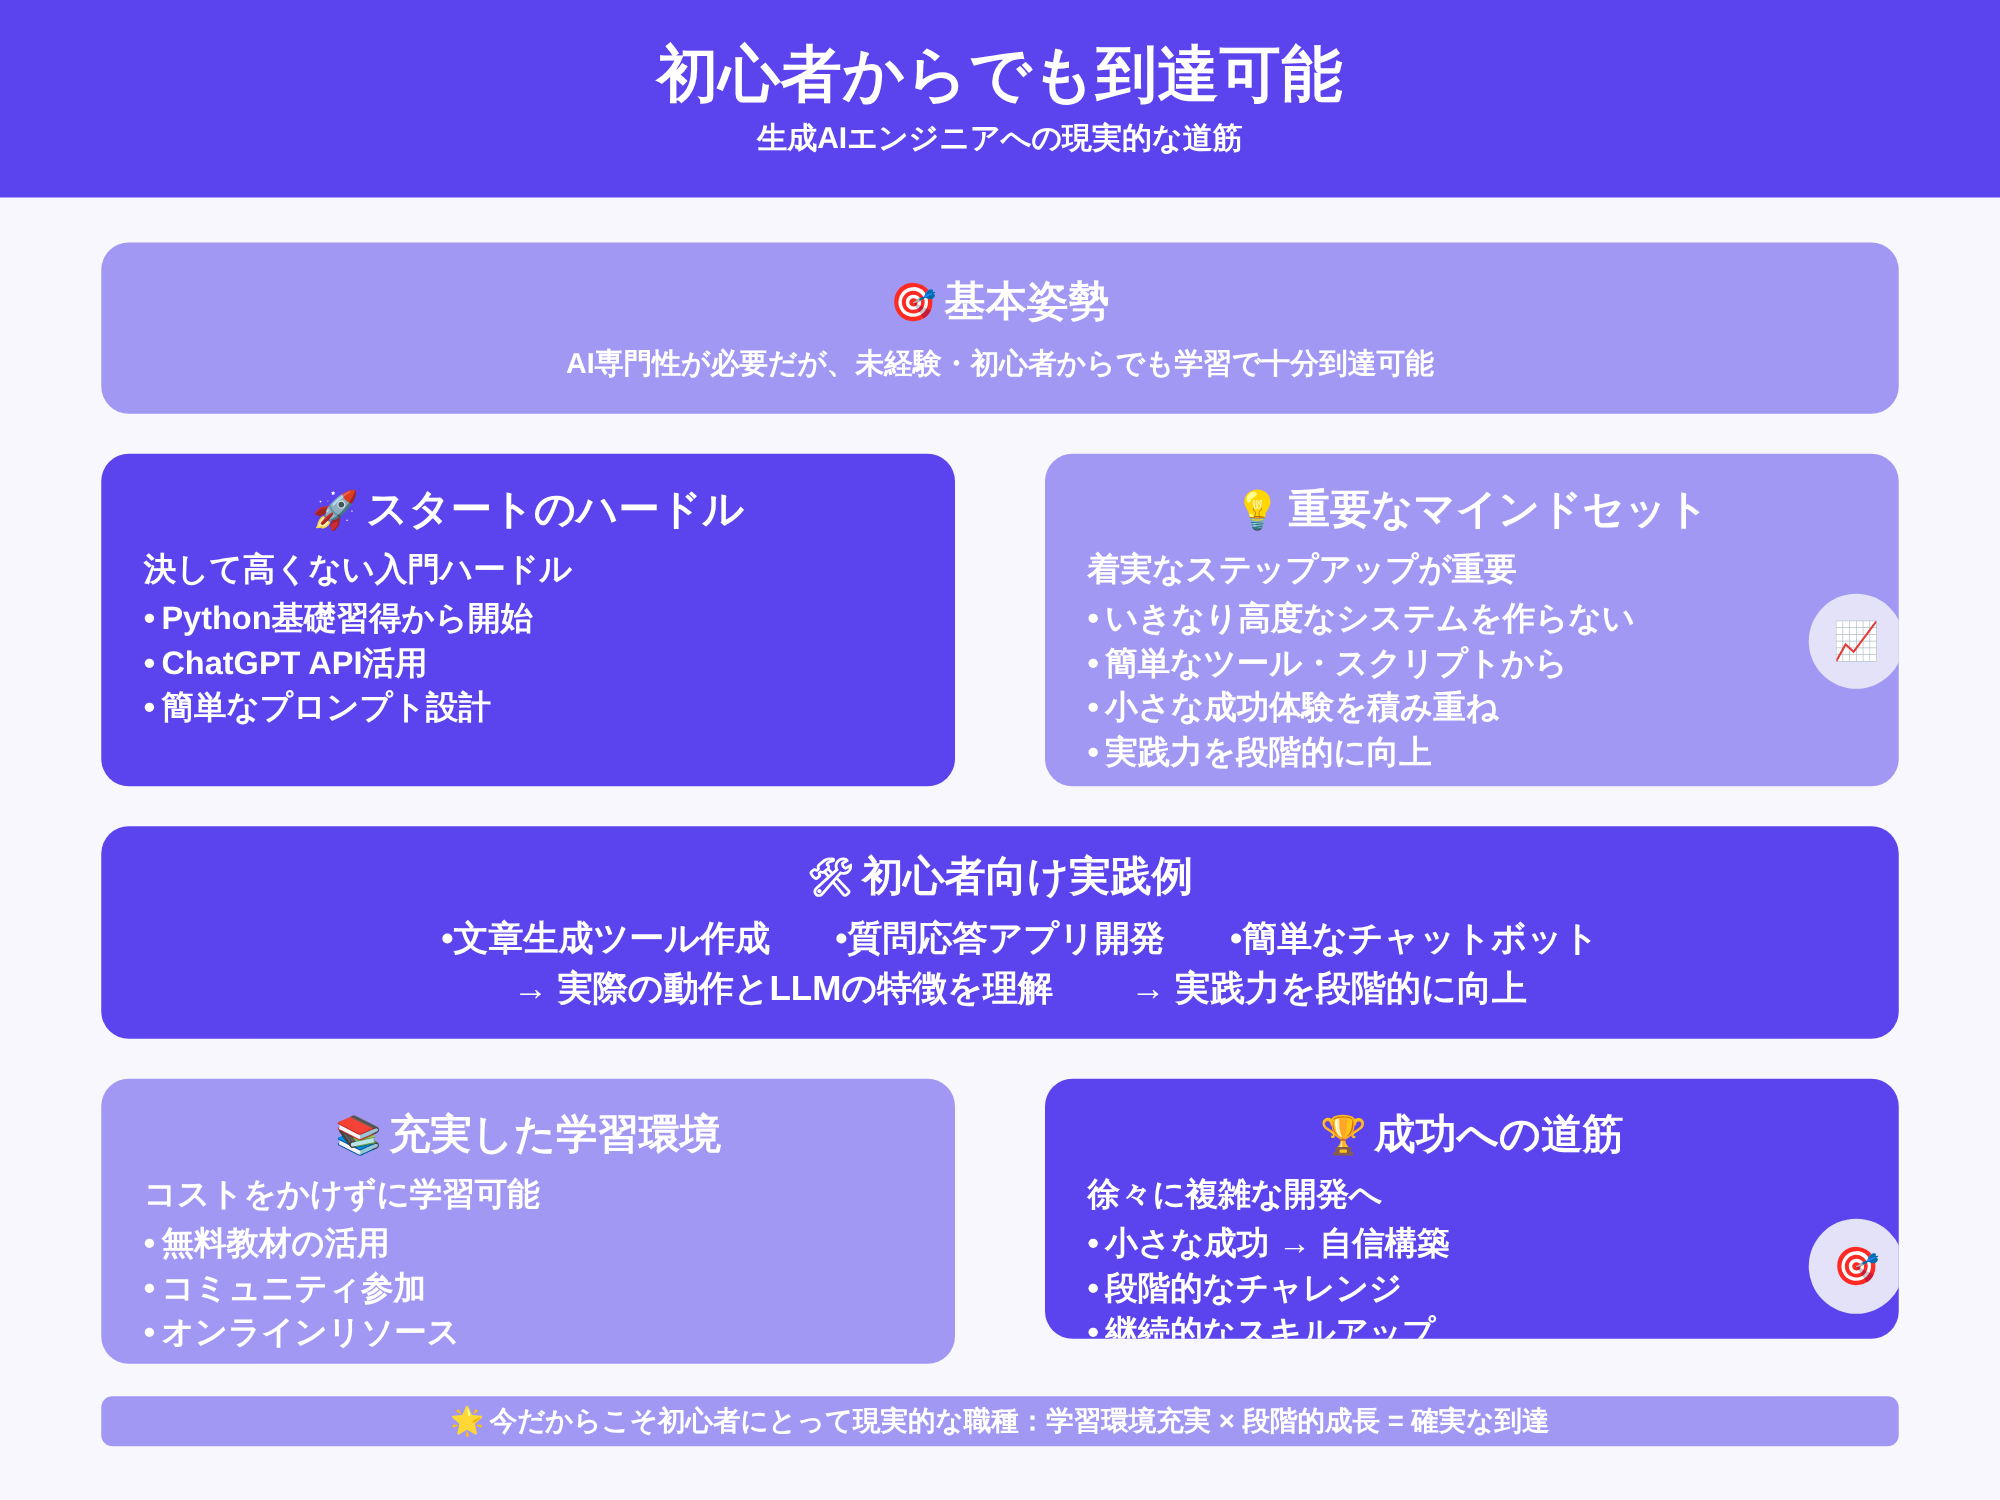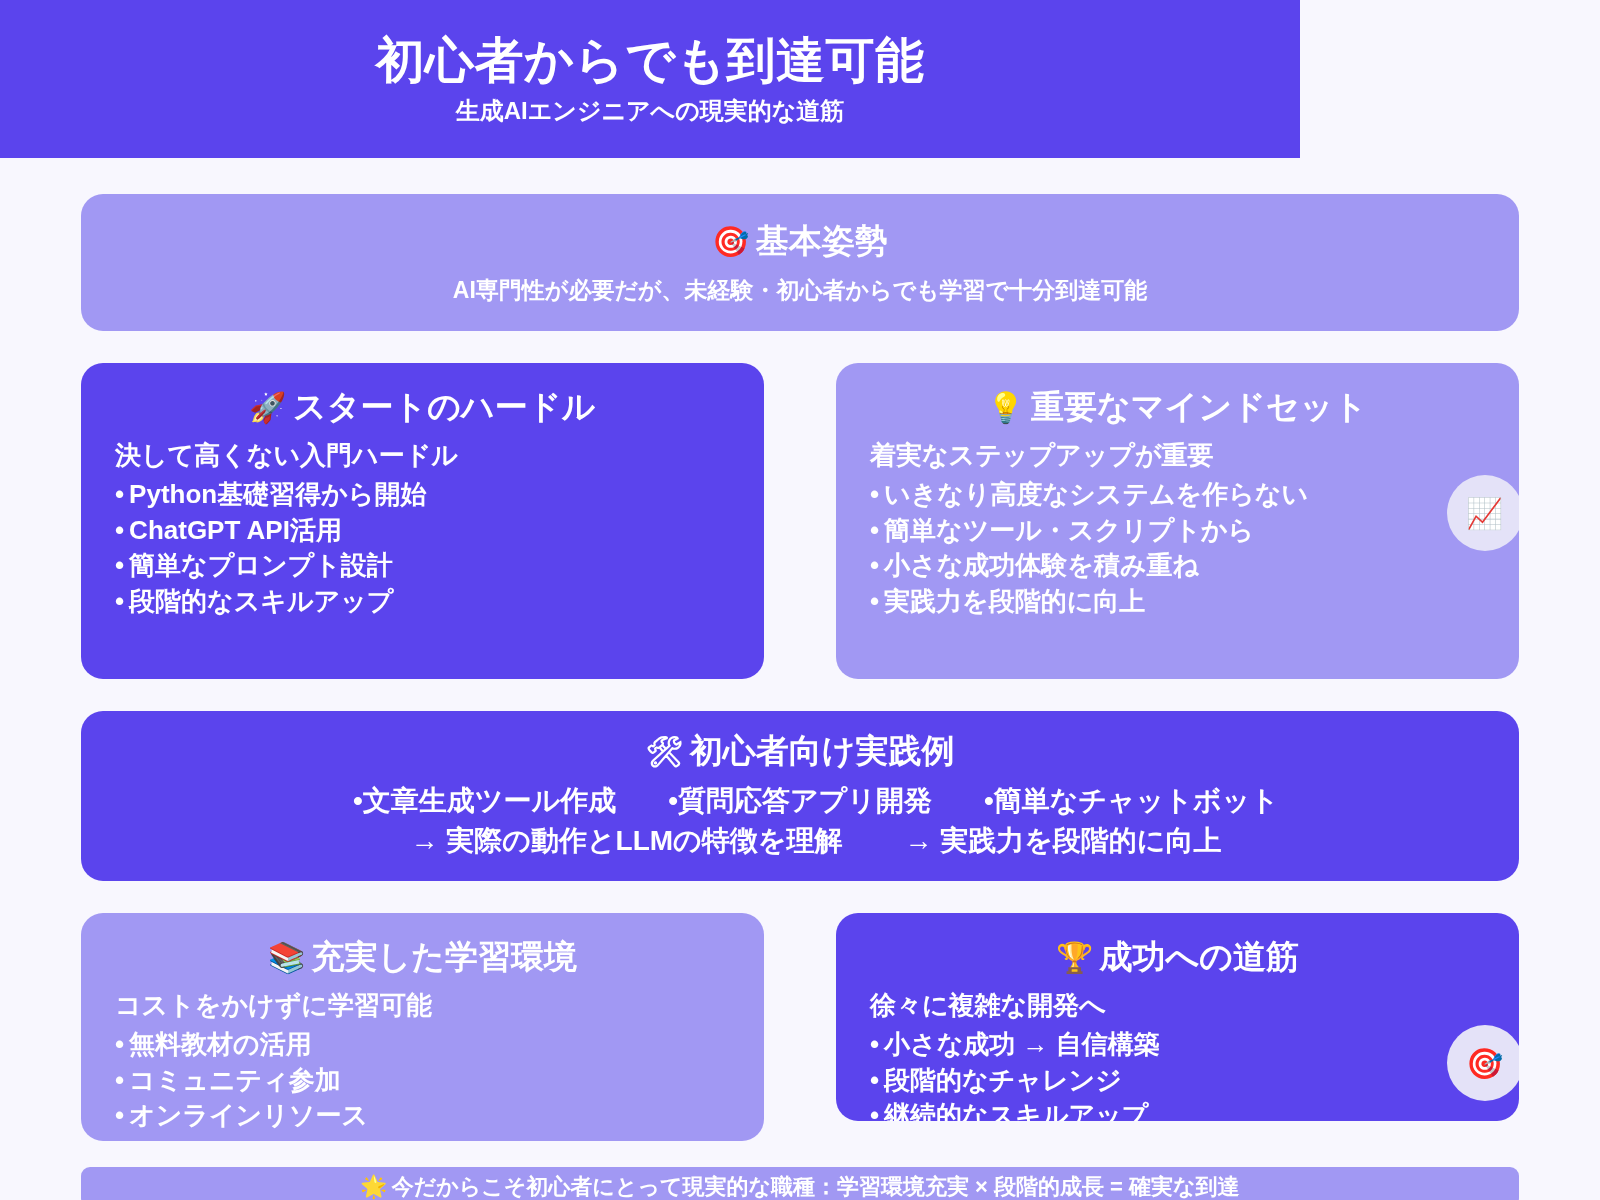--- a/index.html
+++ b/index.html
@@ -12,21 +12,21 @@
 
   body {
     background: #f8f7fe;
     font-family: "Liberation Sans", "DejaVu Sans", sans-serif;
     font-weight: bold;
     color: #ffffff;
   }
 
   
   .header {
-    width: 1300px;
+    width: 1600px;
     height: 158px;
     background: #5b44ed;
     display: flex;
     flex-direction: column;
     align-items: center;
     justify-content: center;
     gap: 14px;
   }
   .header-title {
     font-size: 49px;
@@ -86,21 +86,21 @@
   .card-banner .banner-text {
     font-size: 23px;
     line-height: 1;
     text-align: center;
     color: #ffffff;
   }
 
   
   .card-col {
     flex: 1;
-    height: 316px;
+    height: 266px;
     padding: 26px 34px 0 34px;
     display: flex;
     flex-direction: column;
   }
   .card-col .card-title { margin-bottom: 12px; }
   .card-lead {
     font-size: 26px;
     line-height: 1.45;
     color: #ffffff;
     font-family: Liberation Serif, serif;
@@ -199,21 +199,20 @@
 
     <div class="card dark card-col">
       <div class="card-title">
         <span class="emoji">🚀</span><span>スタートのハードル</span>
       </div>
       <div class="card-lead">決して高くない入門ハードル</div>
       <ul class="card-list">
         <li><span class="bullet">•</span><span>Python基礎習得から開始</span></li>
         <li><span class="bullet">•</span><span>ChatGPT API活用</span></li>
         <li><span class="bullet">•</span><span>簡単なプロンプト設計</span></li>
-        <li><span class="bullet">•</span><span>段階的なスキルアップ</span></li>
       </ul>
     </div>
 
     <div class="card light card-col">
       <div class="card-title">
         <span class="emoji">💡</span><span>重要なマインドセット</span>
       </div>
       <div class="card-lead">着実なステップアップが重要</div>
       <ul class="card-list">
         <li><span class="bullet">•</span><span>いきなり高度なシステムを作らない</span></li>

